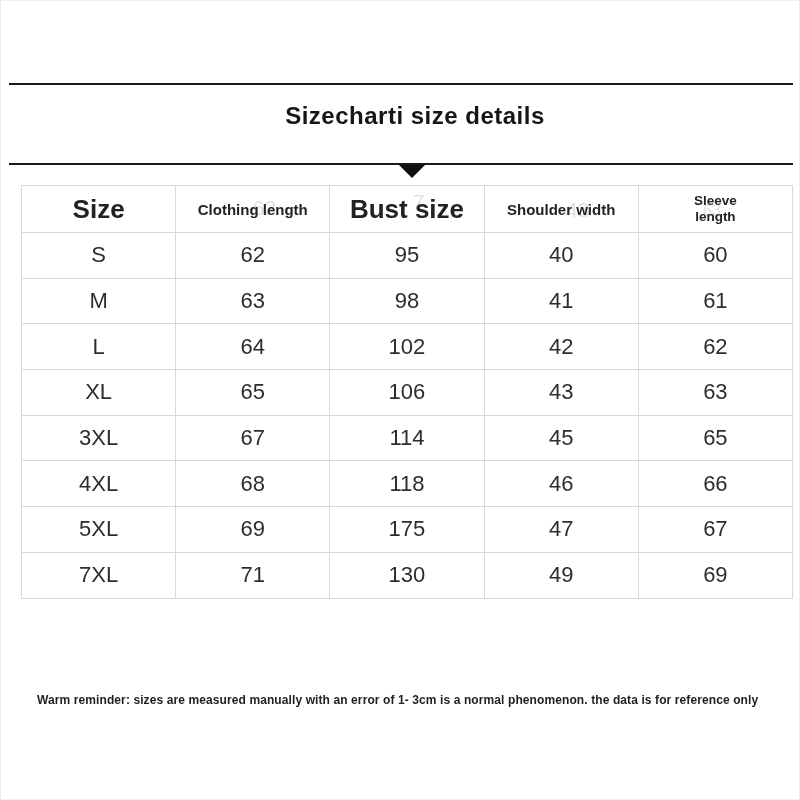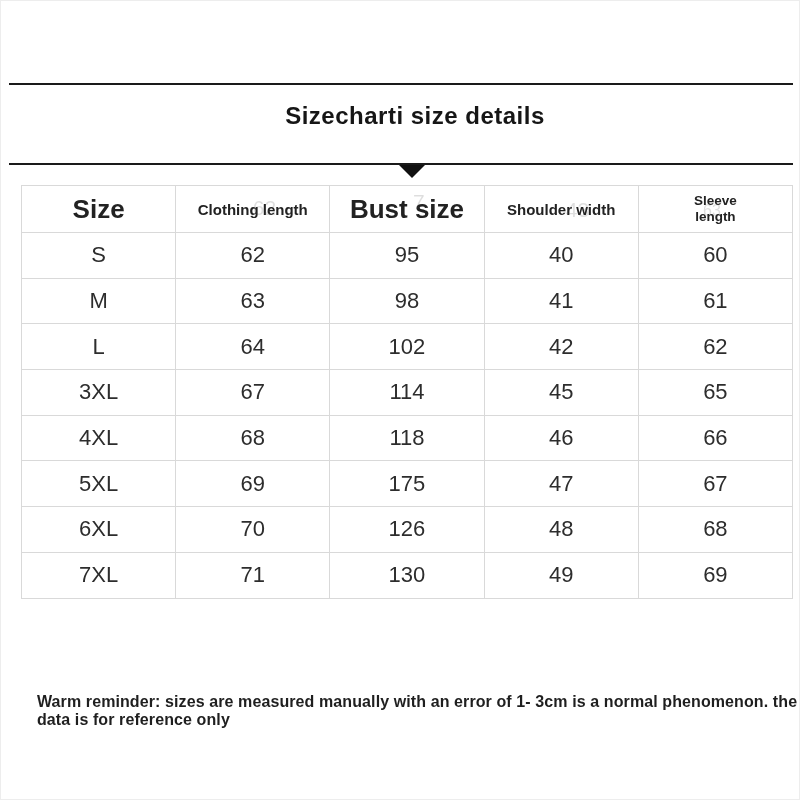--- a/index.html
+++ b/index.html
@@ -88,21 +88,21 @@
     font-size: 21px;
   }
   th:nth-child(2) .ghost { left: 50%; top: 10px; }
   th:nth-child(3) .ghost { left: 54%; top: 4px; }
   th:nth-child(4) .ghost { left: 53%; top: 12px; }
   th:nth-child(5) .ghost { left: 42%; top: 16px; font-size: 16px; }
   .footer-note {
     position: absolute;
     top: 692px;
     left: 36px;
-    font-size: 16px;
+    font-size: 12px;
     font-weight: 700;
     color: #1f1f1f;
     letter-spacing: 0.1px;
   }
 </style>
 </head>
 <body>
 
 <div class="page">
 
@@ -154,20 +154,27 @@
           <td>61</td>
         </tr>
         <tr>
           <td>L</td>
           <td>64</td>
           <td>102</td>
           <td>42</td>
           <td>62</td>
         </tr>
         <tr>
+          <td>XL</td>
+          <td>65</td>
+          <td>106</td>
+          <td>43</td>
+          <td>63</td>
+        </tr>
+        <tr>
           <td>3XL</td>
           <td>67</td>
           <td>114</td>
           <td>45</td>
           <td>65</td>
         </tr>
         <tr>
           <td>4XL</td>
           <td>68</td>
           <td>118</td>
@@ -175,27 +182,20 @@
           <td>66</td>
         </tr>
         <tr>
           <td>5XL</td>
           <td>69</td>
           <td>175</td>
           <td>47</td>
           <td>67</td>
         </tr>
         <tr>
-          <td>6XL</td>
-          <td>70</td>
-          <td>126</td>
-          <td>48</td>
-          <td>68</td>
-        </tr>
-        <tr>
           <td>7XL</td>
           <td>71</td>
           <td>130</td>
           <td>49</td>
           <td>69</td>
         </tr>
       </tbody>
   </table>
 
   <div class="footer-note">Warm reminder: sizes are measured manually with an error of 1- 3cm is a normal phenomenon. the data is for reference only</div>

